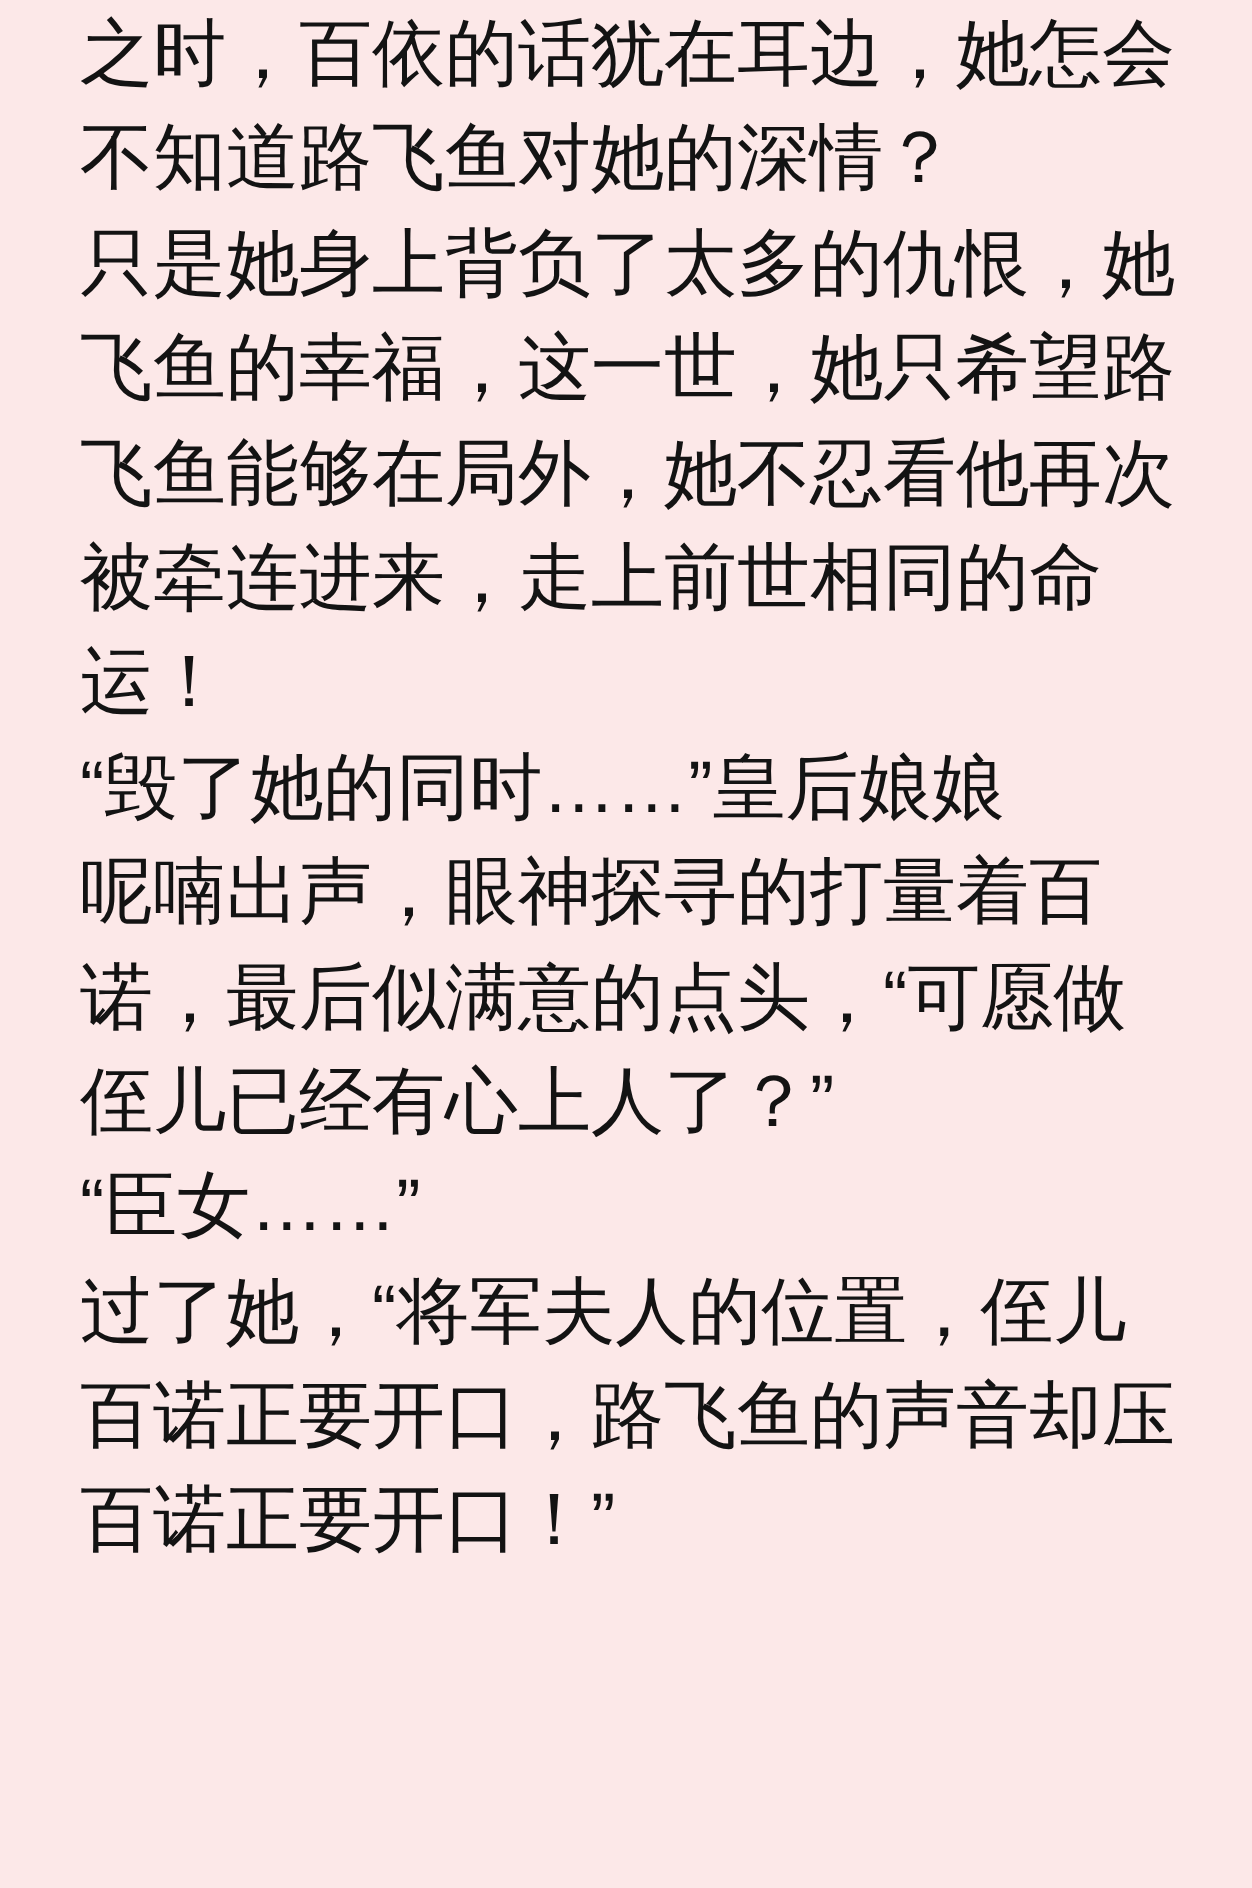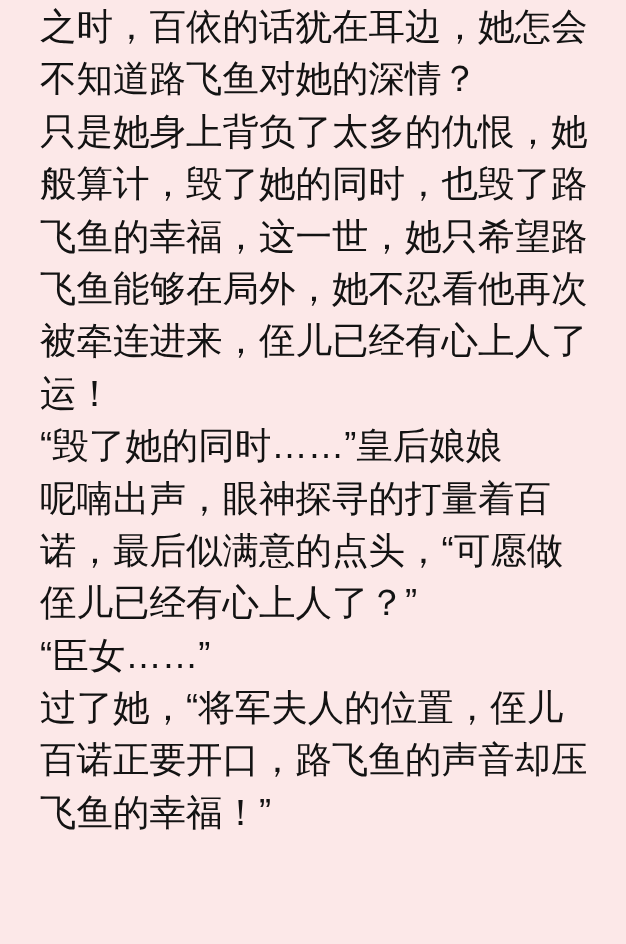--- a/index.html
+++ b/index.html
@@ -33,26 +33,25 @@
     -webkit-font-smoothing: antialiased;
   }
 </style>
 </head>
 <body>
 
 <div class="reader-page">
   <div class="text-line">之时，百依的话犹在耳边，她怎会</div>
   <div class="text-line">不知道路飞鱼对她的深情？</div>
   <div class="text-line">只是她身上背负了太多的仇恨，她</div>
-  <div class="text-line">般算计，毁了她的同时，也毁了路</div>
   <div class="text-line">飞鱼的幸福，这一世，她只希望路</div>
   <div class="text-line">飞鱼能够在局外，她不忍看他再次</div>
-  <div class="text-line">被牵连进来，侄儿已经有心上人了</div>
+  <div class="text-line">被牵连进来，走上前世相同的命</div>
   <div class="text-line">运！</div>
   <div class="text-line">“毁了她的同时……”皇后娘娘</div>
   <div class="text-line">呢喃出声，眼神探寻的打量着百</div>
   <div class="text-line">诺，最后似满意的点头，“可愿做</div>
   <div class="text-line">侄儿已经有心上人了？”</div>
   <div class="text-line">“臣女……”</div>
   <div class="text-line">过了她，“将军夫人的位置，侄儿</div>
   <div class="text-line">百诺正要开口，路飞鱼的声音却压</div>
-  <div class="text-line">飞鱼的幸福！”</div>
+  <div class="text-line">百诺正要开口！”</div>
 </div>
 
 </body></html>

